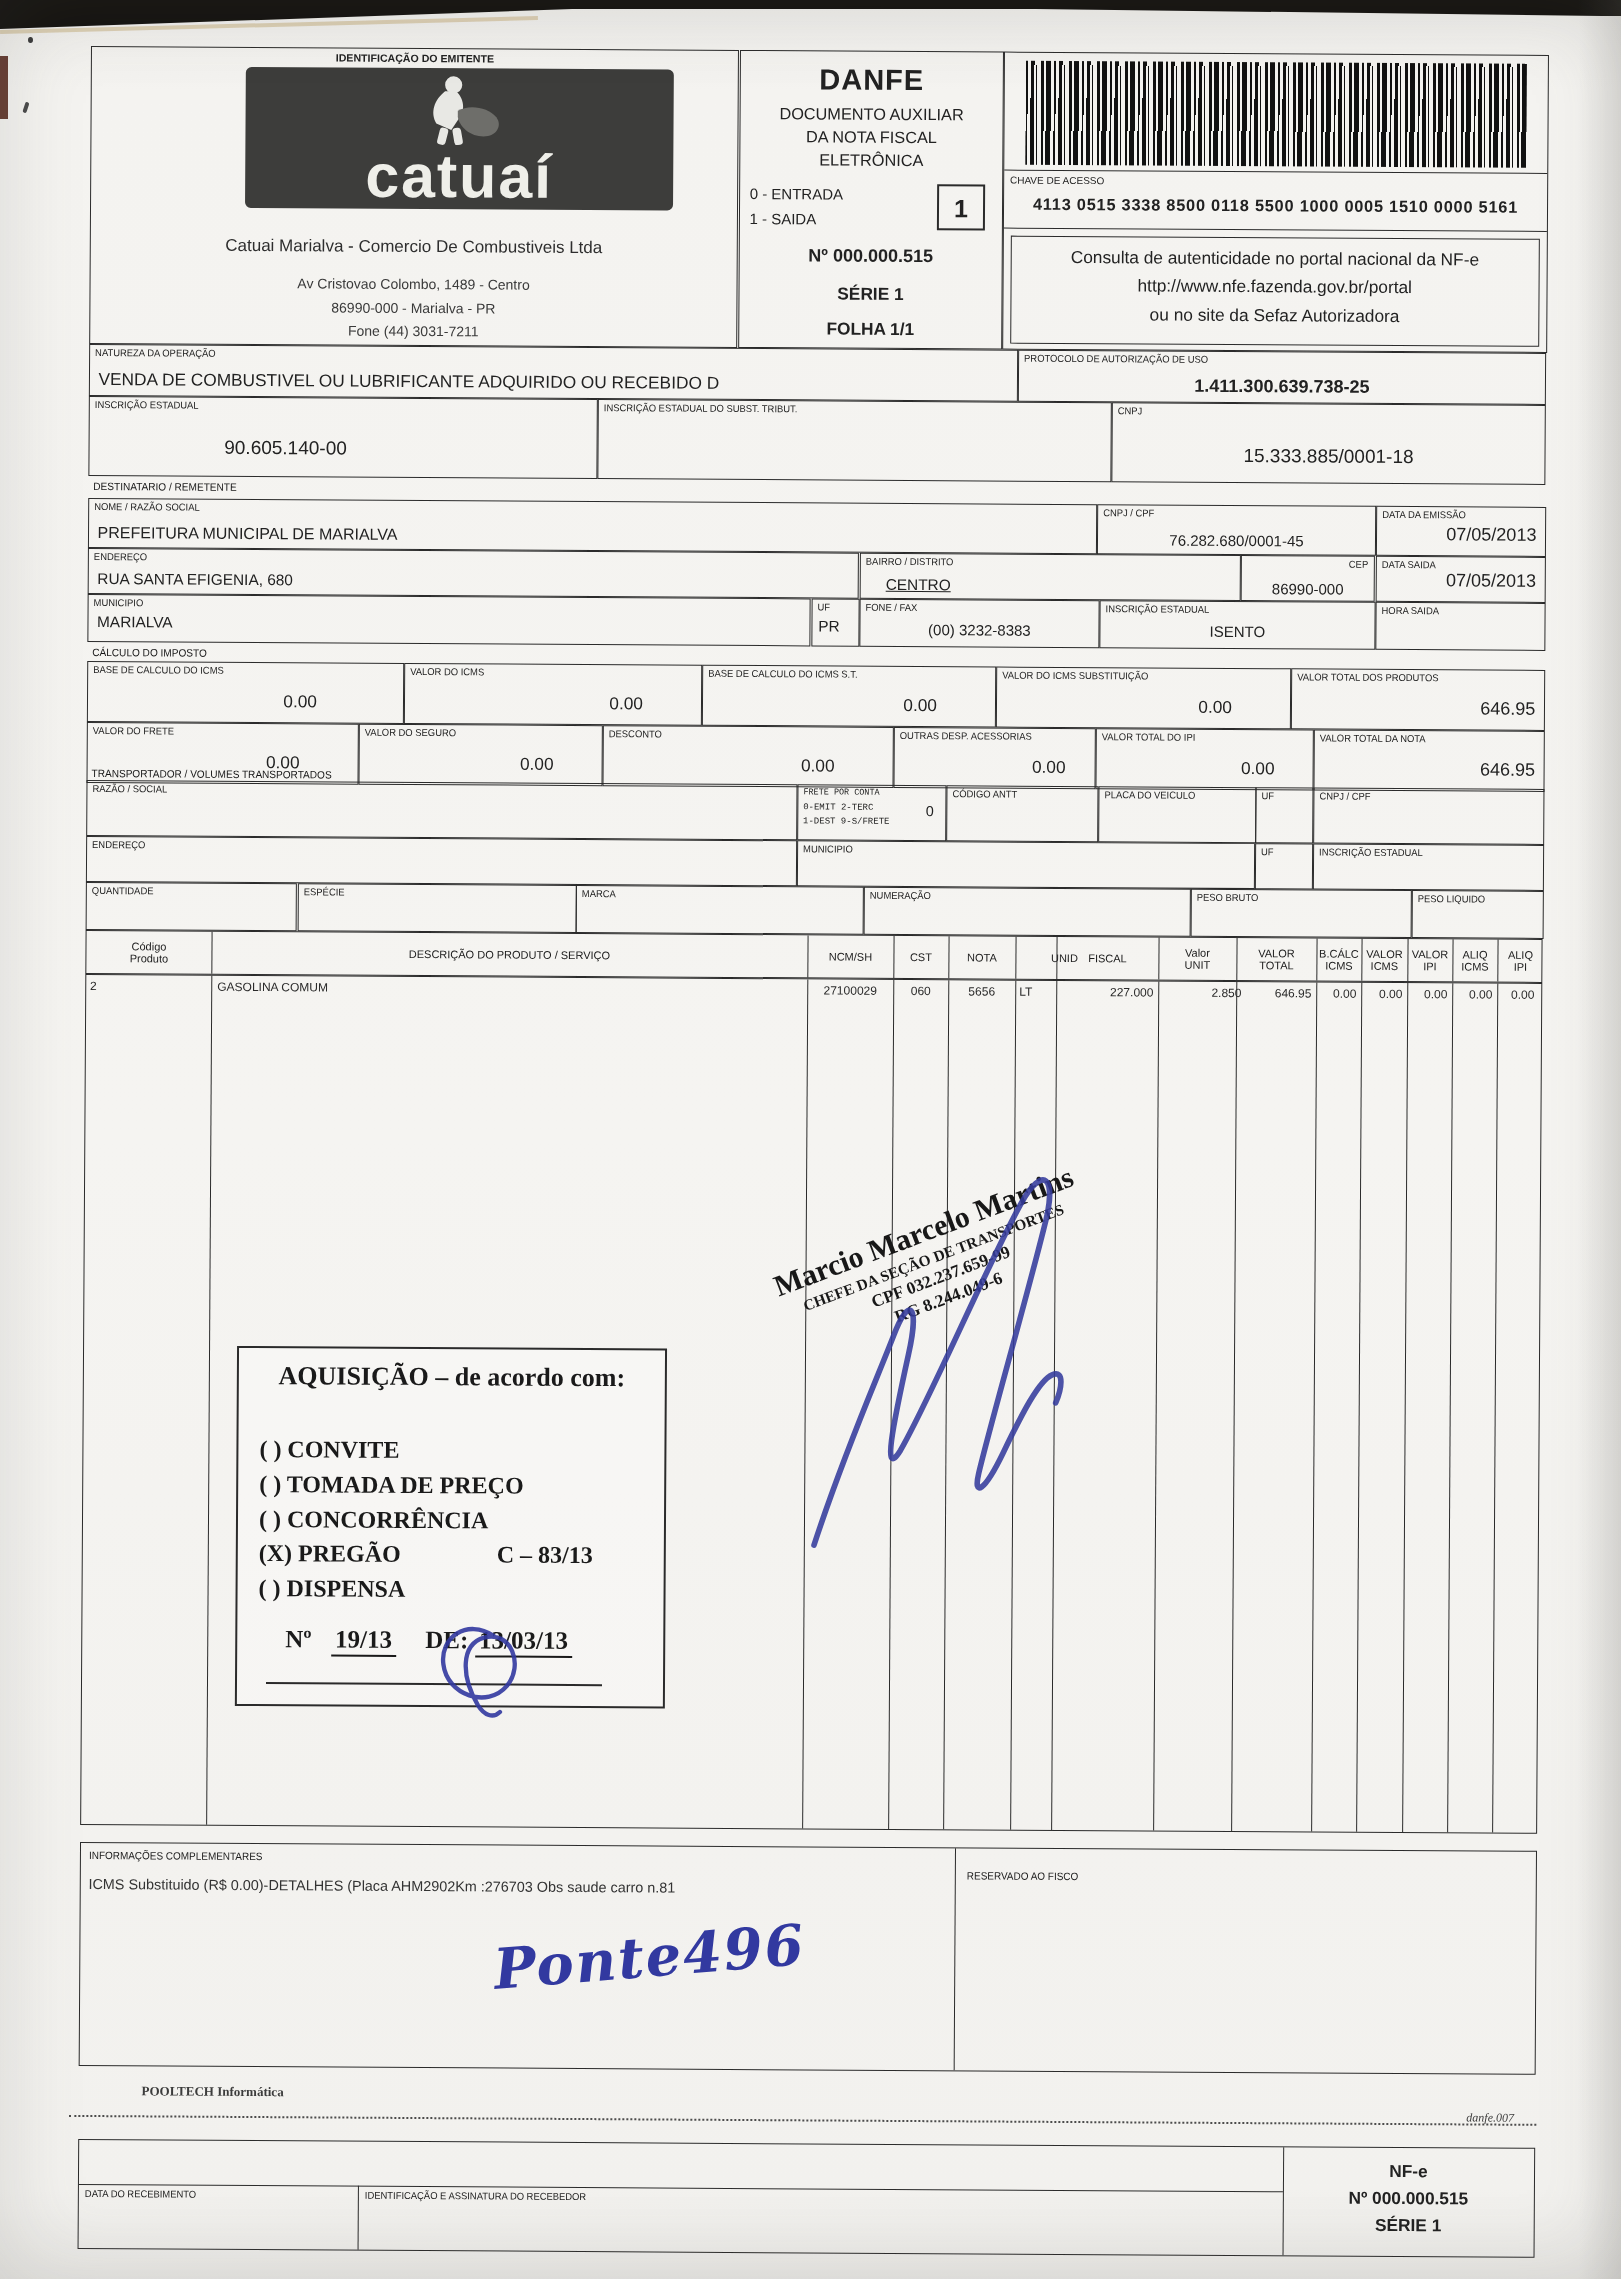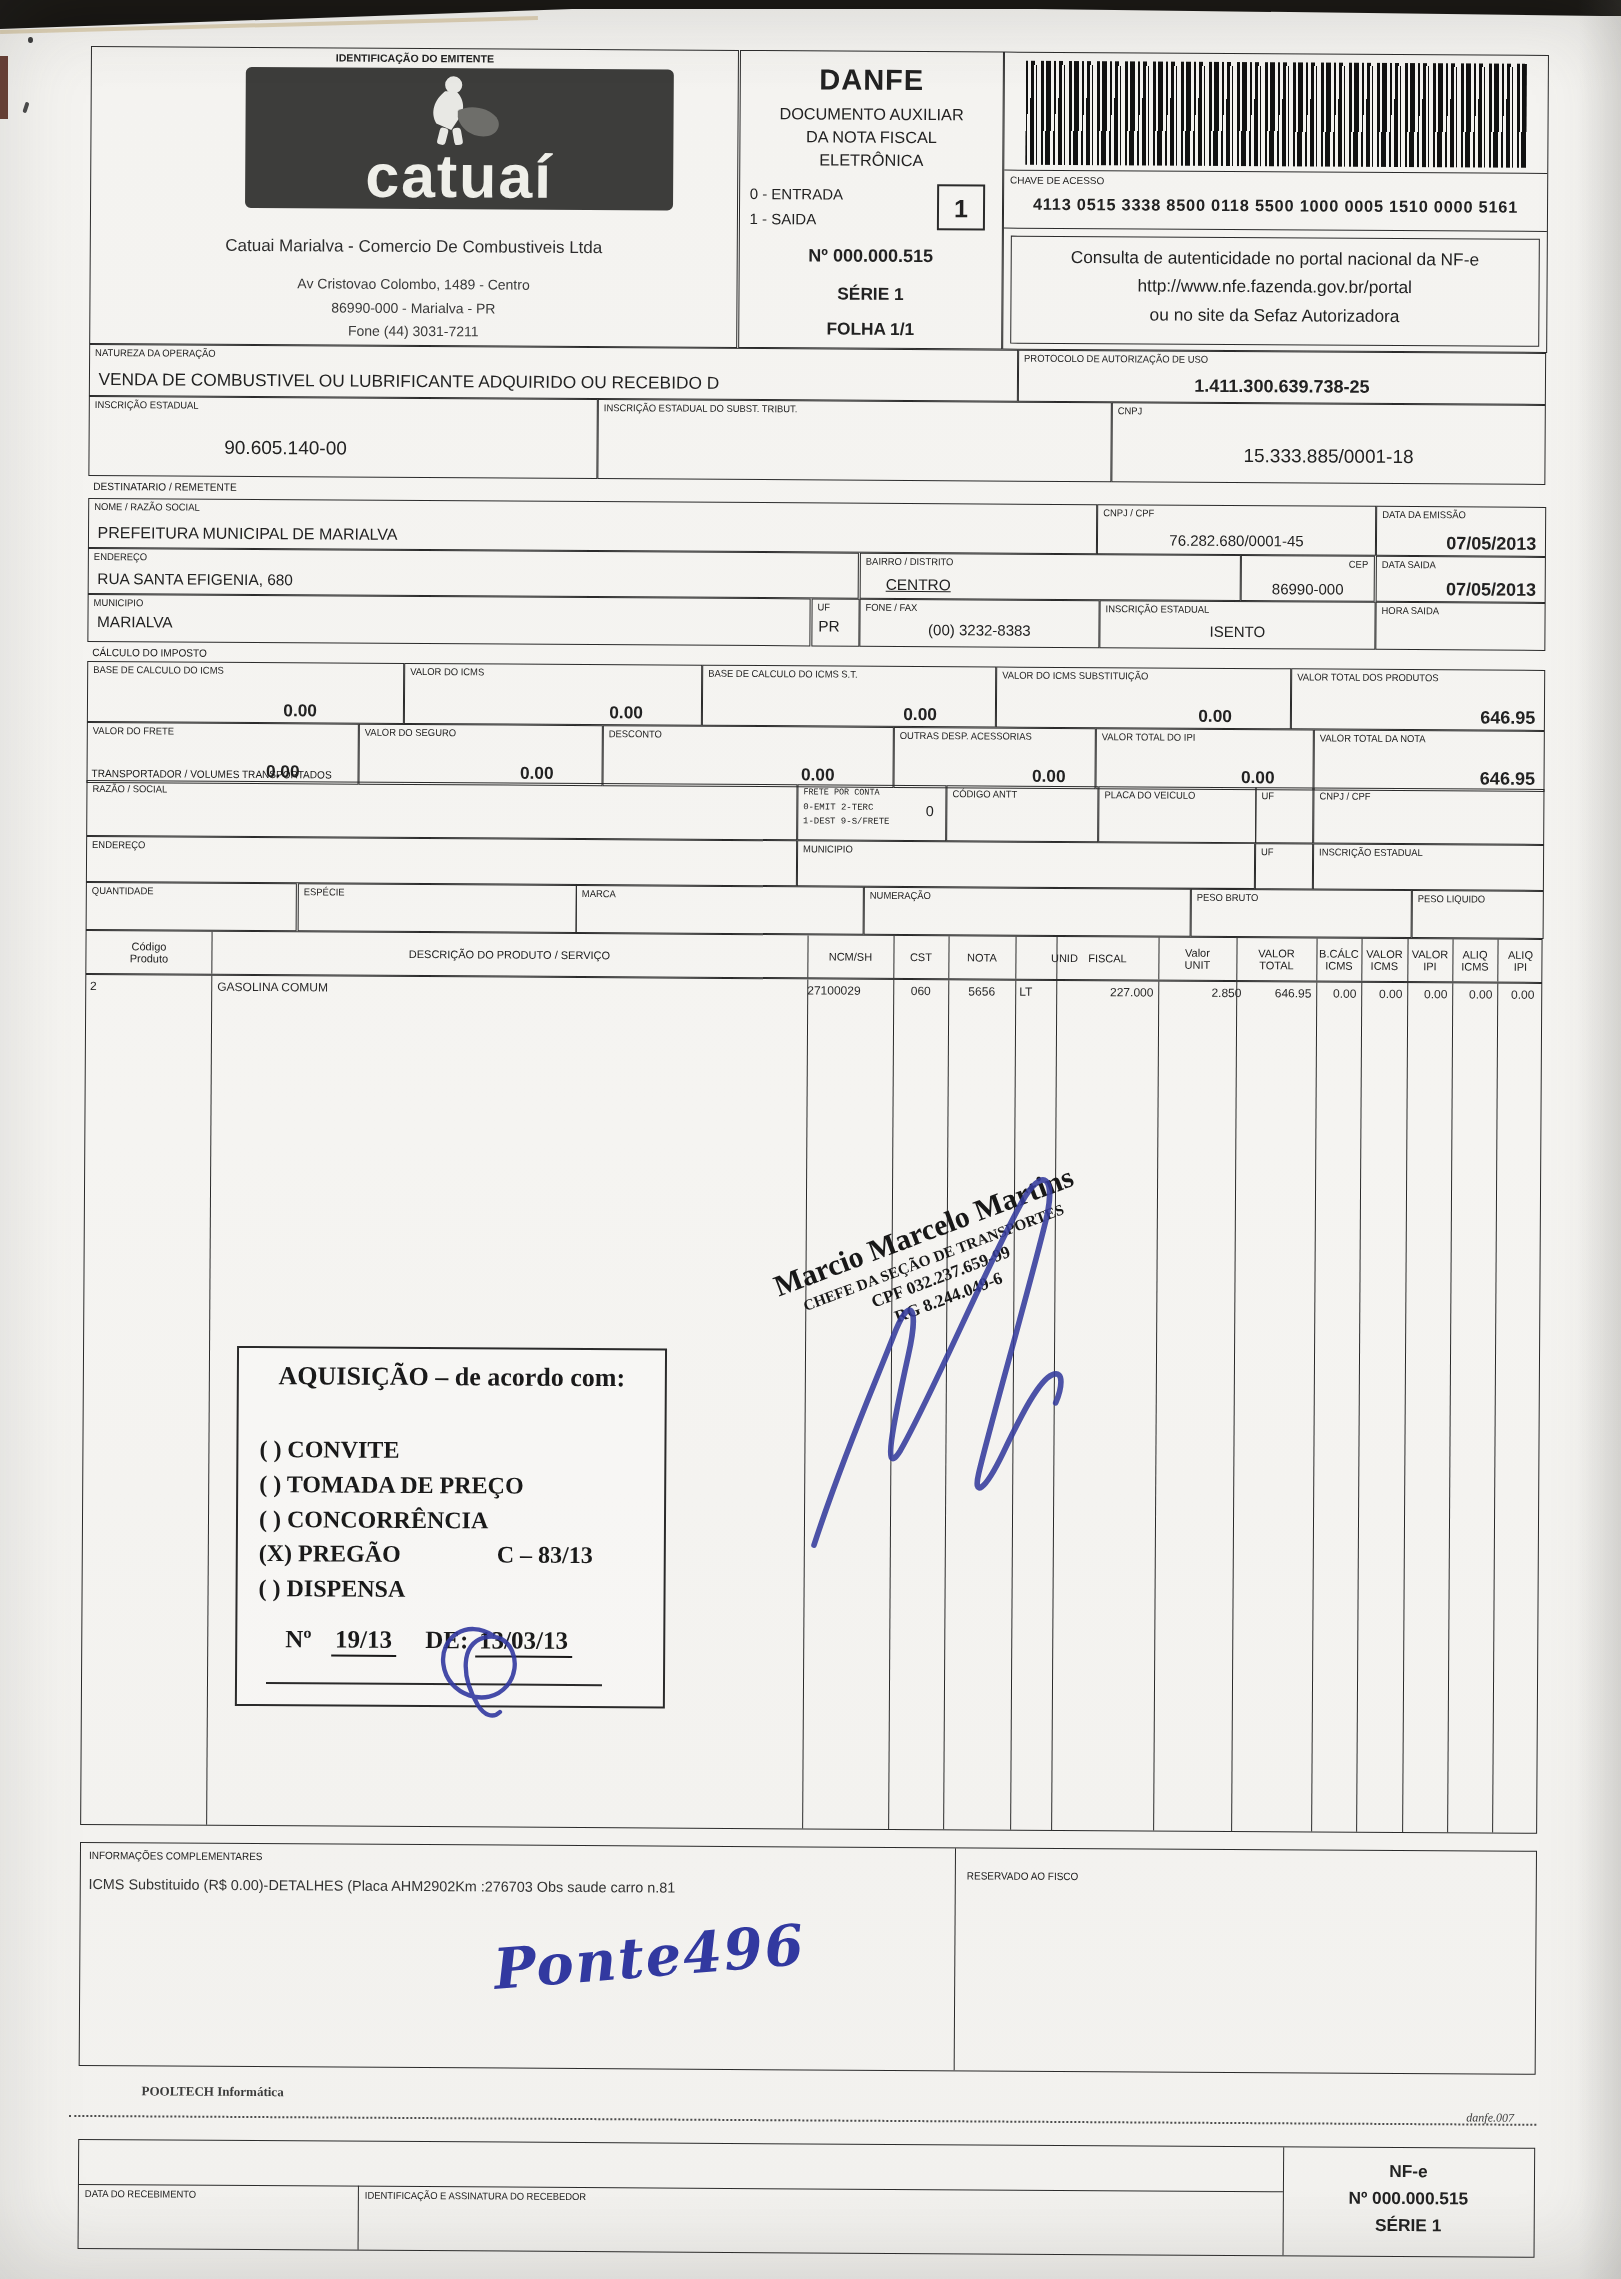--- a/index.html
+++ b/index.html
@@ -10,21 +10,21 @@
     box-shadow:inset 0 0 86px rgba(90,88,82,.18);}
   .edgeband{position:absolute;top:0;right:0;width:44px;height:100%;
     background:linear-gradient(90deg,rgba(0,0,0,0),rgba(110,108,104,.16));pointer-events:none;}
   #form{position:absolute;inset:0;transform:rotate(.35deg);transform-origin:91px 46px;}
   .bx{position:absolute;border:1.9px solid #2b2b2b;box-sizing:border-box;}
   .lb{position:absolute;top:1.9px;left:4.8px;font-size:10px;letter-spacing:0;color:#1c1c1c;
     white-space:nowrap;transform:scaleX(.94);transform-origin:left top;}
   .slb{position:absolute;font-size:10.6px;color:#161616;white-space:nowrap;font-weight:bold;
     transform:scaleX(.95);transform-origin:left top;}
   .v{position:absolute;color:#222;white-space:nowrap;}
-  .vr{right:8.6px;bottom:1px;font-size:17.3px;font-weight:bold;}
+  .vr{right:8.6px;bottom:10px;font-size:17.3px;}
   .vc{left:0;right:0;bottom:4.8px;text-align:center;font-size:16.3px;}
   .vl{left:8.6px;bottom:4.8px;font-size:16.3px;}
   .cl{position:absolute;top:0;bottom:0;width:0;border-left:1.9px solid #2b2b2b;}
   .th{position:absolute;top:0;bottom:0;display:flex;align-items:center;justify-content:center;
     text-align:center;font-size:11px;line-height:1.12;white-space:pre-line;color:#1b1b1b;}
   .td{position:absolute;top:3.8px;font-size:12px;color:#2a2a2a;box-sizing:border-box;}
   .tdr{text-align:right;padding-right:4.8px;}
   .barcode{position:absolute;background:
     repeating-linear-gradient(90deg,#111 0 1.9px,transparent 1.9px 4.8px,#111 4.8px 8.6px,transparent 8.6px 10.6px,
     #111 10.6px 11.5px,transparent 11.5px 15.4px,#111 15.4px 18px,transparent 18px 20px,#111 20px 25px,transparent 25px 28px);}
@@ -323,21 +323,21 @@
       <div class="cl" style="left:1072px;"></div>
         <div class="cl" style="left:1150px;"></div>
       <div class="cl" style="left:1230px;"></div>
         <div class="cl" style="left:1275px;"></div>
       <div class="cl" style="left:1321px;"></div>
         <div class="cl" style="left:1366px;"></div>
       <div class="cl" style="left:1411px;"></div>
 
       <div class="td" style="left:3.8px;width:115px;">2</div>
       <div class="td" style="left:131px;width:586px;">GASOLINA COMUM</div>
-      <div class="td" style="left:721px;width:86px;">27100029</div>
+      <div class="td" style="left:721px;width:86px;text-align:center;">27100029</div>
       <div class="td" style="left:807px;width:55px;text-align:center;">060</div>
       <div class="td" style="left:862px;width:67px;text-align:center;">5656</div>
       <div class="td" style="left:933px;width:37px;">LT</div>
       <div class="td tdr" style="left:970px;width:102px;">227.000</div>
       <div class="td tdr" style="left:1072px;width:88px;">2.850</div>
       <div class="td tdr" style="left:1150px;width:80px;">646.95</div>
       <div class="td tdr" style="left:1230px;width:45px;">0.00</div>
       <div class="td tdr" style="left:1275px;width:46px;">0.00</div>
       <div class="td tdr" style="left:1321px;width:45px;">0.00</div>
       <div class="td tdr" style="left:1366px;width:45px;">0.00</div>

